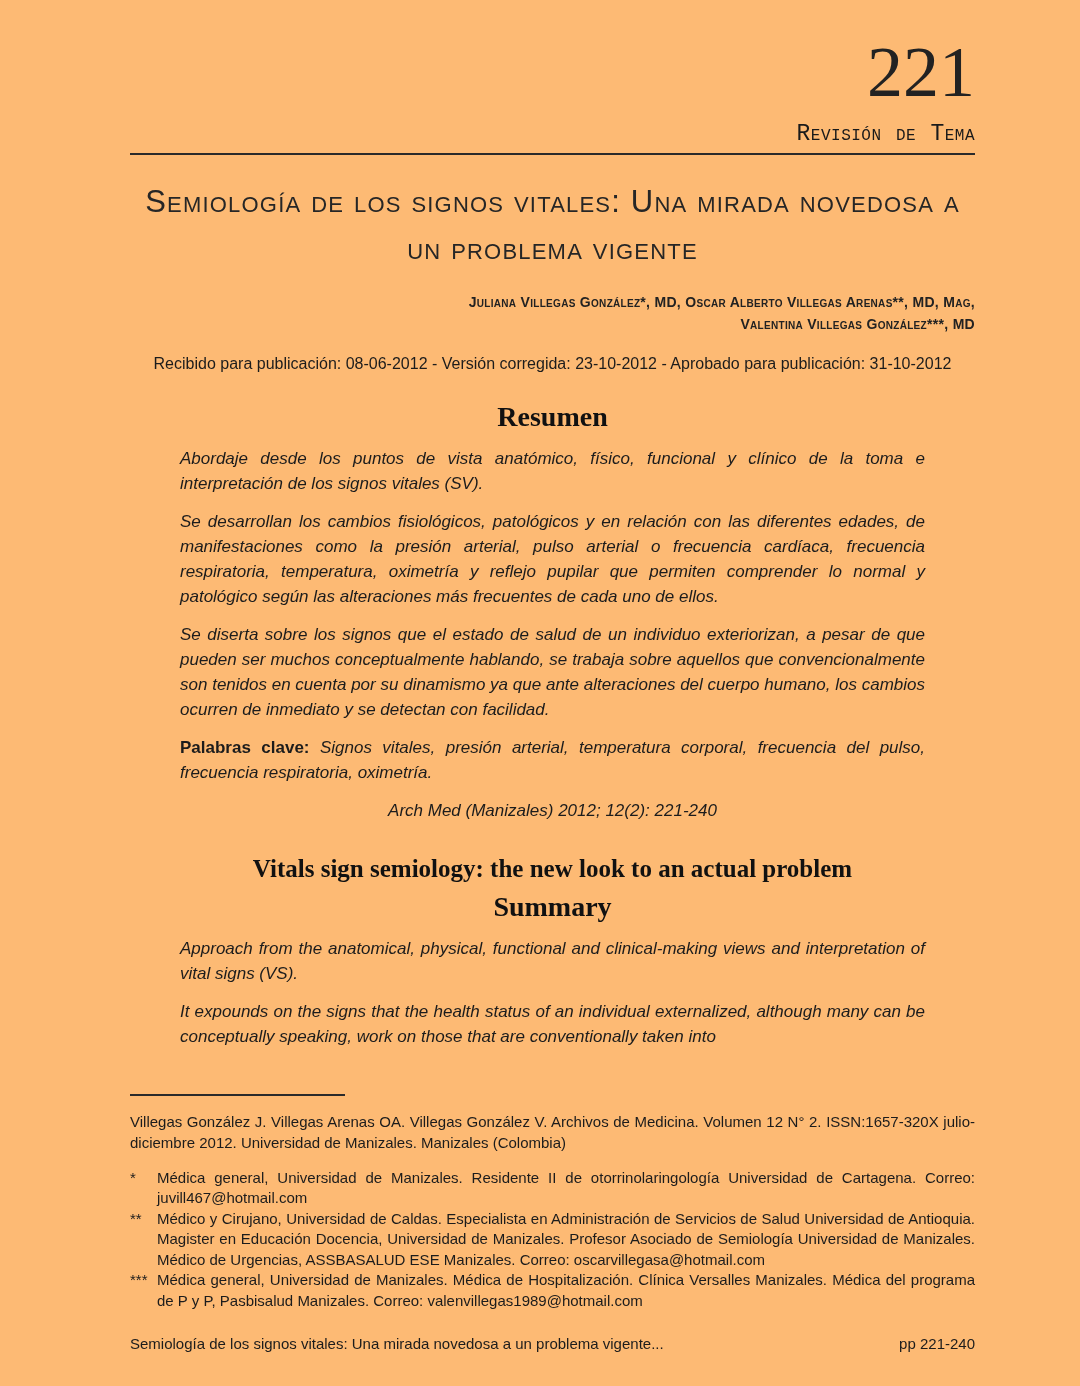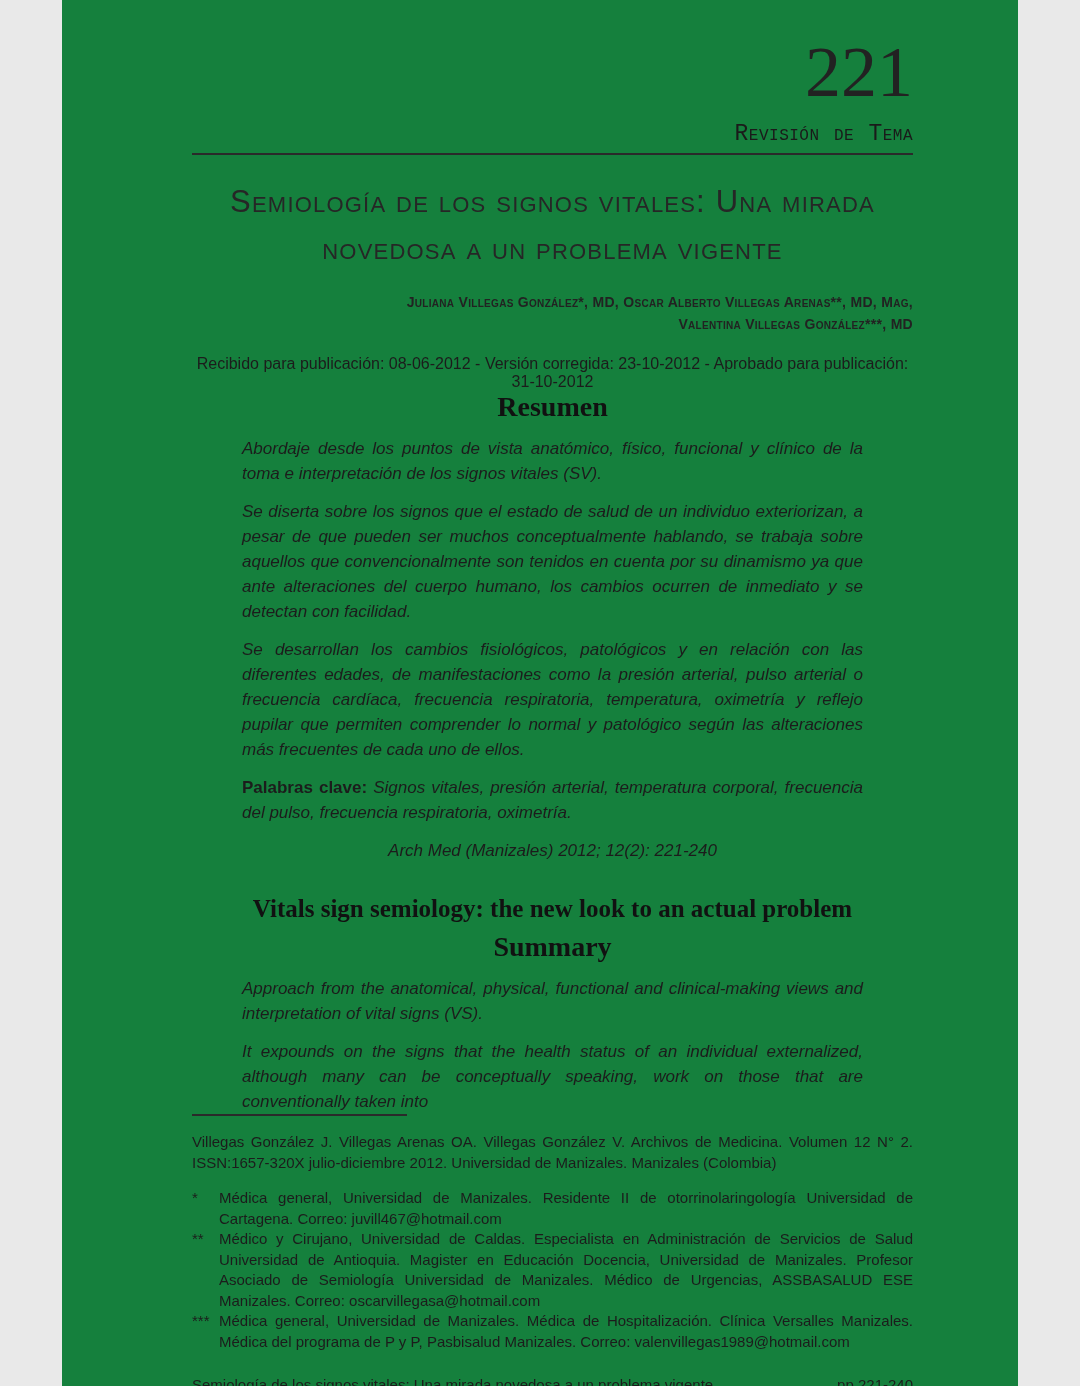--- a/index.html
+++ b/index.html
@@ -1,20 +1,20 @@
 <!DOCTYPE html>
 <html><head>
 <meta charset="utf-8">
 <style>
   * { margin:0; padding:0; box-sizing:border-box; }
   html,body { background:#e9e9e9; }
   .page {
-    width:956px; height:1386px;
+    width:1080px; height:1386px;
     margin:0 auto;
-    background:#15803d;
+    background:#fdba74;
     color:#1c1c1c;
     font-family:"Liberation Sans", sans-serif;
     padding:36px 105px 34px 130px;
     display:flex; flex-direction:column;
     overflow:hidden;
     position:relative;
   }
 
   
   .page-header { text-align:right; }
@@ -48,21 +48,21 @@
     line-height:1.55; color:#222;
   }
   .dates-line {
     margin-top:20px; text-align:center;
     font-size:16px; color:#1c1c1c;
   }
 
   
   .body-block { padding:0 50px; }
   .section-heading {
-    text-align:center;
+    margin-top:28px; text-align:center;
     font-family:"Liberation Serif", serif;
     font-size:28px; font-weight:700; color:#111;
   }
   .body-par {
     font-style:italic;
     font-size:17px; line-height:25px;
     text-align:justify;
     margin-top:13px; color:#1c1c1c;
   }
   .kw-label { font-style:normal; font-weight:700; }
@@ -104,22 +104,22 @@
   <div class="authors">
     <div>Juliana Villegas González*, MD, Oscar Alberto Villegas Arenas**, MD, Mag,</div>
     <div>Valentina Villegas González***, MD</div>
   </div>
 
   <div class="dates-line">Recibido para publicación: 08-06-2012 - Versión corregida: 23-10-2012 - Aprobado para publicación: 31-10-2012</div>
 
   <section class="body-block">
     <h2 class="section-heading">Resumen</h2>
     <p class="body-par">Abordaje desde los puntos de vista anatómico, físico, funcional y clínico de la toma e interpretación de los signos vitales (SV).</p>
+    <p class="body-par">Se desarrollan los cambios fisiológicos, patológicos y en relación con las diferentes edades, de manifestaciones como la presión arterial, pulso arterial o frecuencia cardíaca, frecuencia respiratoria, temperatura, oximetría y reflejo pupilar que permiten comprender lo normal y patológico según las alteraciones más frecuentes de cada uno de ellos.</p>
     <p class="body-par">Se diserta sobre los signos que el estado de salud de un individuo exteriorizan, a pesar de que pueden ser muchos conceptualmente hablando, se trabaja sobre aquellos que convencionalmente son tenidos en cuenta por su dinamismo ya que ante alteraciones del cuerpo humano, los cambios ocurren de inmediato y se detectan con facilidad.</p>
-    <p class="body-par">Se desarrollan los cambios fisiológicos, patológicos y en relación con las diferentes edades, de manifestaciones como la presión arterial, pulso arterial o frecuencia cardíaca, frecuencia respiratoria, temperatura, oximetría y reflejo pupilar que permiten comprender lo normal y patológico según las alteraciones más frecuentes de cada uno de ellos.</p>
     <p class="body-par"><span class="kw-label">Palabras clave:</span><span> Signos vitales, presión arterial, temperatura corporal, frecuencia del pulso, frecuencia respiratoria, oximetría.</span></p>
     <p class="body-par arch-ref">Arch Med (Manizales) 2012; 12(2): 221-240</p>
   </section>
 
   <section class="body-block">
     <h2 class="english-title">Vitals sign semiology: the new look to an actual problem</h2>
     <h2 class="section-heading summary-heading">Summary</h2>
     <p class="body-par">Approach from the anatomical, physical, functional and clinical-making views and interpretation of vital signs (VS).</p>
     <p class="body-par">It expounds on the signs that the health status of an individual externalized, although many can be conceptually speaking, work on those that are conventionally taken into</p>
   </section>

